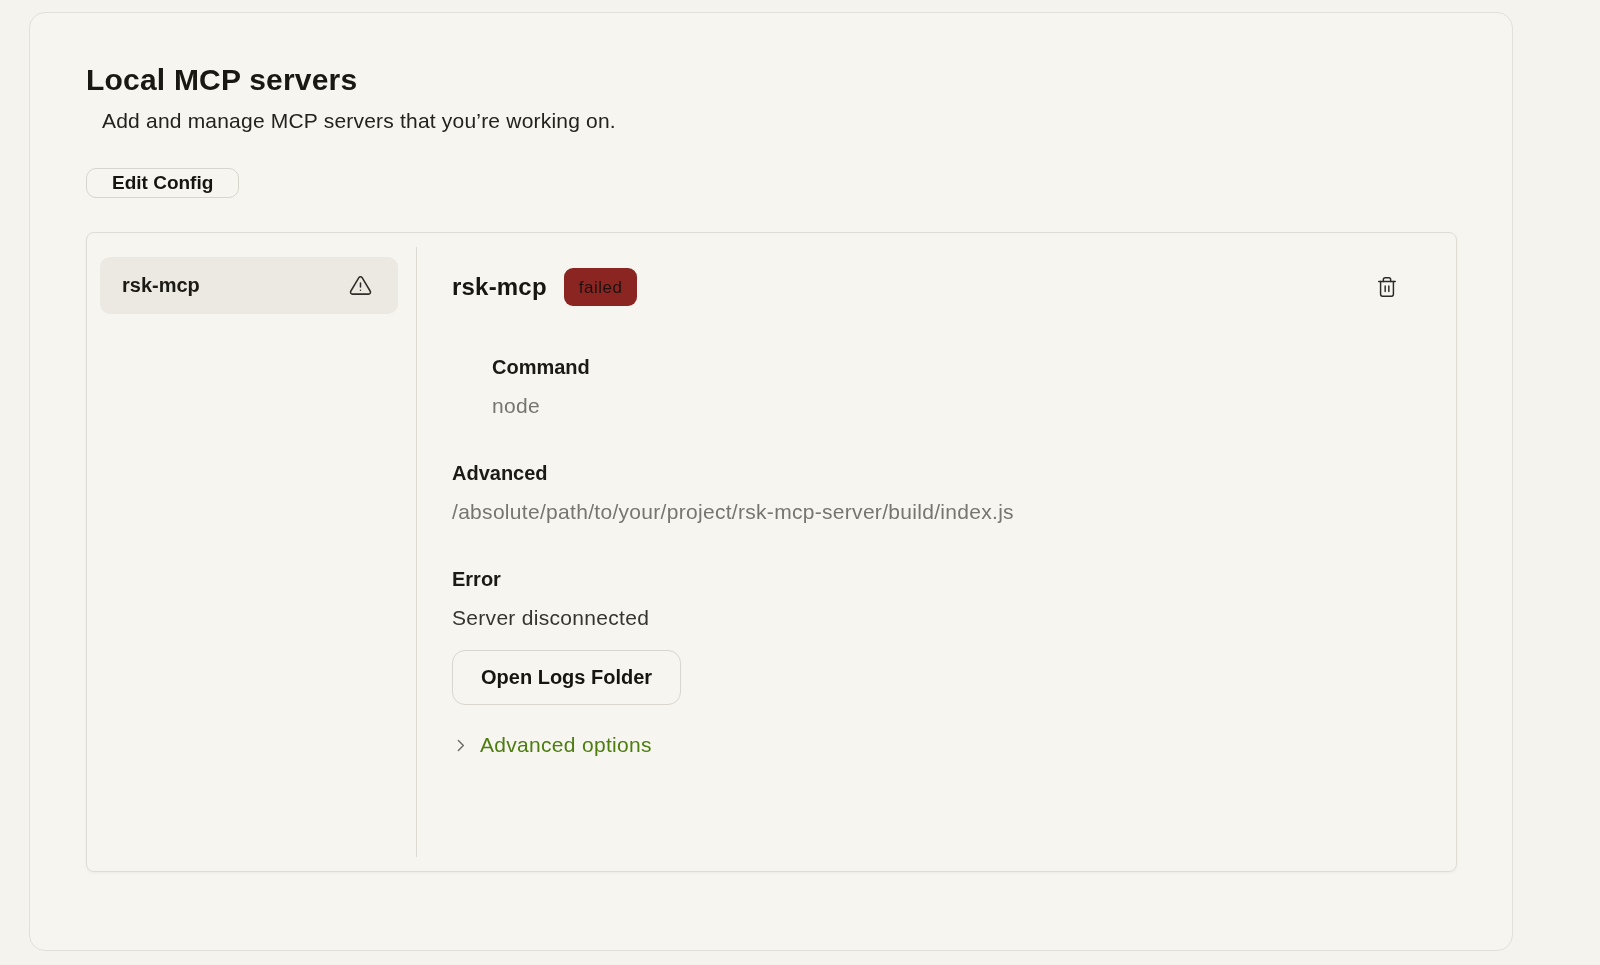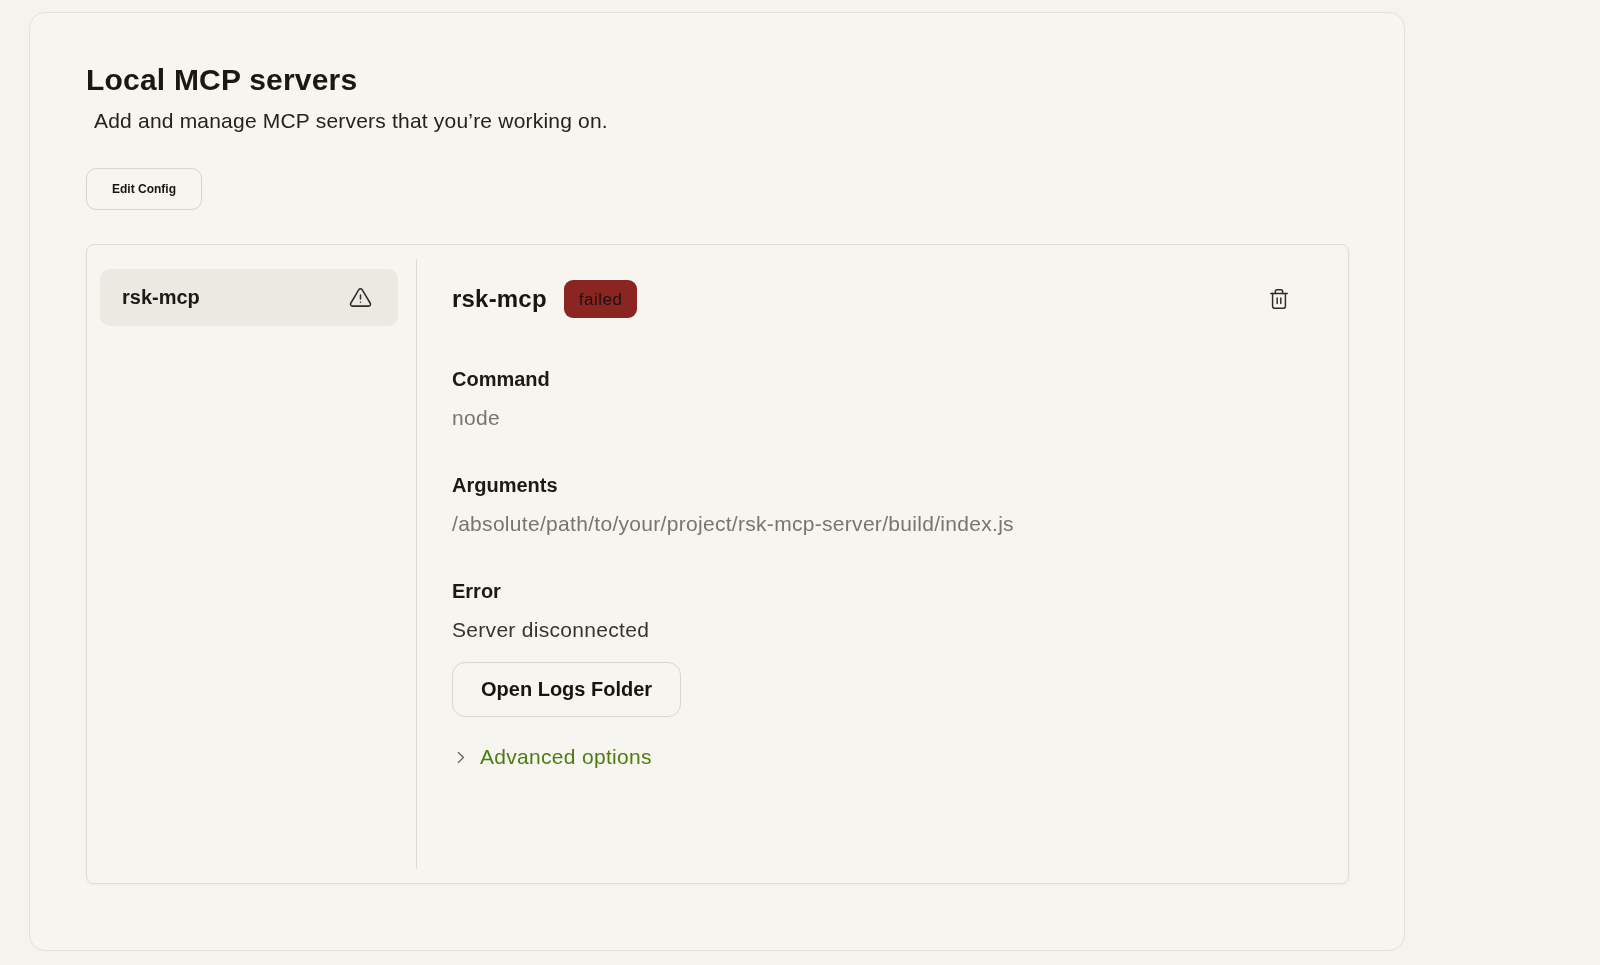--- a/index.html
+++ b/index.html
@@ -9,52 +9,52 @@
     height: 965px;
     background: #f4f3ee;
     font-family: "Liberation Sans", sans-serif;
     color: #1b1a15;
     -webkit-font-smoothing: antialiased;
   }
   .outer-card {
     position: absolute;
     left: 29px;
     top: 12px;
-    width: 1376px;
+    width: 1484px;
     height: 939px;
     background: #f6f5f0;
     border: 1px solid #e2e0d8;
     border-radius: 16px;
     padding: 50px 55px 0 56px;
   }
   .page-title {
     margin: 0 0 12px 0;
     font-size: 30px;
     font-weight: 700;
     letter-spacing: 0.2px;
     color: #191813;
   }
   .page-subtitle {
-    margin: 0 0 35px 8px;
+    margin: 0 0 35px 16px;
     font-size: 21px;
     letter-spacing: 0.2px;
     color: #23221d;
   }
   .btn {
     display: inline-block;
     background: transparent;
     border: 1px solid #d7d5cd;
     color: #16150f;
     font-family: inherit;
     font-weight: 700;
     cursor: pointer;
   }
   .edit-config-btn {
-    font-size: 12px;
-    padding: 13px 25px;
+    font-size: 19px;
+    padding: 3px 25px;
     border-radius: 10px;
     margin: 0 0 34px 0;
   }
   .servers-panel {
     position: relative;
     display: flex;
     height: 640px;
     border: 1px solid #dedcd4;
     border-radius: 8px;
     box-shadow: 0 1px 3px rgba(40,38,30,0.05);
@@ -120,21 +120,21 @@
     margin-left: auto;
     background: none;
     border: none;
     padding: 2px;
     cursor: pointer;
     display: flex;
     align-items: center;
     color: #2c2b26;
   }
   .section { margin-top: 44px; }
-  .section.first { margin-top: 50px; }
+  .section.first { margin-top: 50px; margin-left: 40px; }
   .section-label {
     margin: 0;
     font-size: 20px;
     font-weight: 700;
     color: #1b1a15;
   }
   .section-value {
     margin: 15px 0 0 0;
     font-size: 21px;
     letter-spacing: 0.3px;
@@ -205,21 +205,21 @@
           </span>
         </button>
       </div>
 
       <div class="section first">
         <h3 class="section-label">Command</h3>
         <p class="section-value">node</p>
       </div>
 
       <div class="section">
-        <h3 class="section-label">Arguments</h3>
+        <h3 class="section-label">Advanced</h3>
         <p class="section-value">/absolute/path/to/your/project/rsk-mcp-server/build/index.js</p>
       </div>
 
       <div class="section">
         <h3 class="section-label">Error</h3>
         <p class="section-value dark">Server disconnected</p>
         <button class="btn open-logs-btn">Open Logs Folder</button>
       </div>
 
       <div class="advanced-row">

